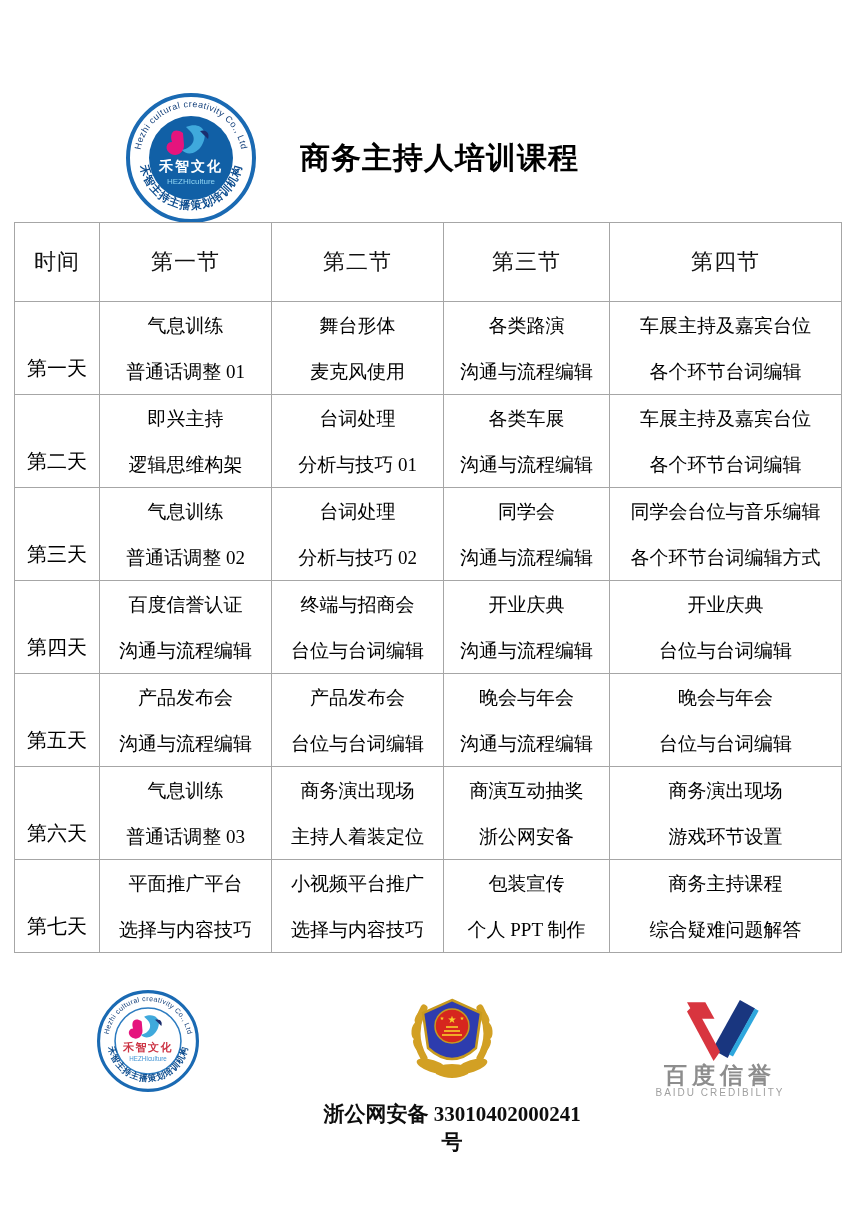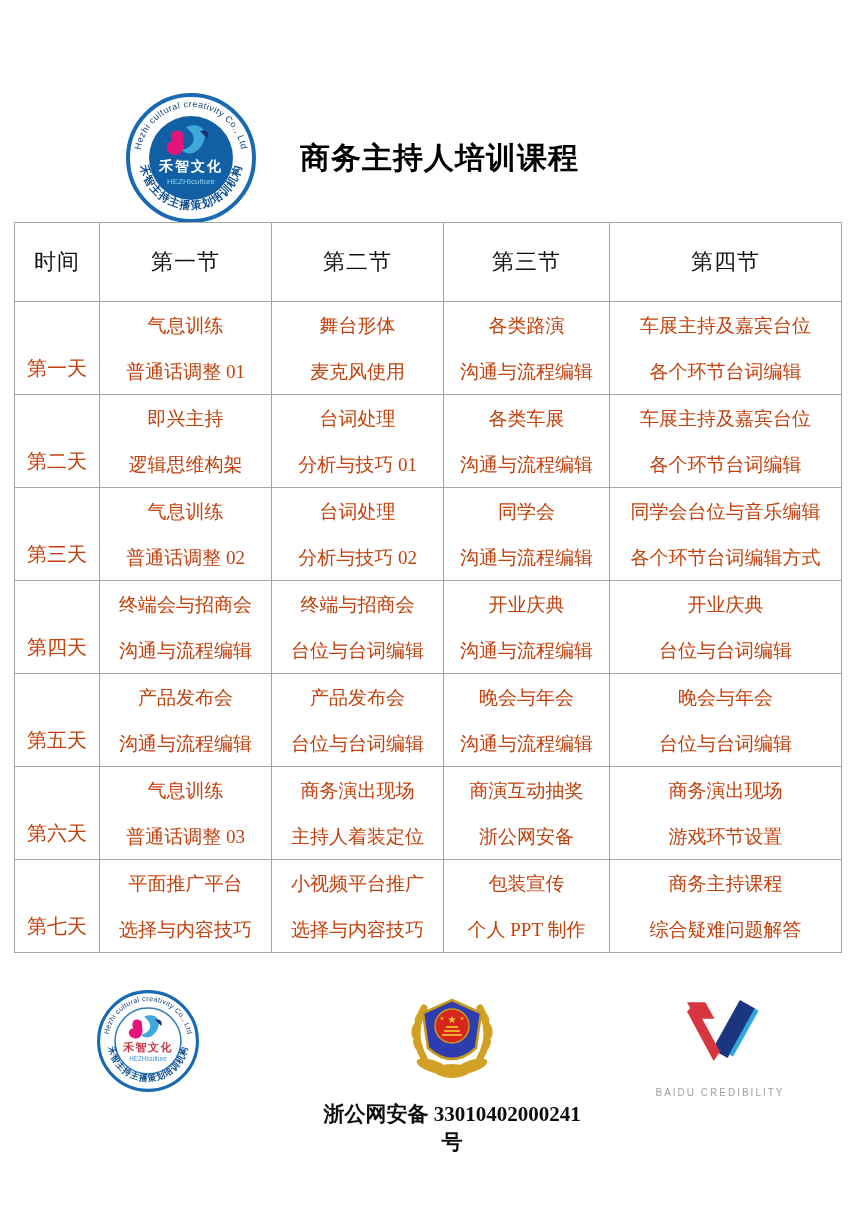--- a/index.html
+++ b/index.html
@@ -8,21 +8,21 @@
 
   
   .hdr-logo{position:absolute;left:126px;top:93px;width:130px;height:130px;}
   .page-title{position:absolute;left:300px;top:138px;width:322px;text-align:left;
               font-size:30px;font-weight:bold;color:#000;letter-spacing:1px;}
 
   
   table.course{position:absolute;left:14px;top:222px;width:827px;border-collapse:collapse;
                table-layout:fixed;}
   table.course td,table.course th{border:1px solid #a6a6a6;padding:0;vertical-align:middle;
-               color:#c2410c;font-weight:normal;}
+               color:#000000;font-weight:normal;}
   table.course th{height:78px;font-size:22px;color:#111;letter-spacing:1px;}
   table.course td{height:92px;}
   .cell{display:flex;flex-direction:column;justify-content:space-around;height:92px;
         text-align:center;font-size:19px;line-height:23px;}
   .daywrap{display:flex;flex-direction:column;justify-content:flex-end;height:92px;
         text-align:center;font-size:20px;padding-bottom:12px;box-sizing:border-box;}
 
   
   .ftr-logo{position:absolute;left:97px;top:990px;width:102px;height:102px;}
   .copyright{position:absolute;left:18px;top:1108px;width:256px;text-align:center;
@@ -178,21 +178,21 @@
             </div>
           </td>
     </tr>
 
     <tr>
       <td>
             <div class="daywrap">第四天</div>
           </td>
       <td>
             <div class="cell">
-        <div>终端会与招商会</div>
+        <div>百度信誉认证</div>
         <div>沟通与流程编辑</div>
             </div>
           </td>
       <td>
             <div class="cell">
         <div>终端与招商会</div>
         <div>台位与台词编辑</div>
             </div>
           </td>
       <td>
@@ -358,15 +358,16 @@
   </svg>
 
   <div class="beian">浙公网安备 33010402000241号</div>
 
   <svg class="baidu-v" viewBox="0 0 100 72">
     <path d="M50,64 L80,10" stroke="#19367f" stroke-width="19" stroke-linecap="butt"></path>
     <path d="M62,66 L90,16" stroke="#2ea7dd" stroke-width="5" stroke-linecap="butt"></path>
     <path d="M22,10 L50,62 L43,72 L14,18 Z" fill="#d8353f"></path>
     <path d="M14,8 L34,8 L44,26 L24,26 Z" fill="#d8353f"></path>
   </svg>
+  <div class="baidu-cn">百度信誉</div>
   <div class="baidu-en">BAIDU CREDIBILITY</div>
 
 </div>
 
 </body></html>

